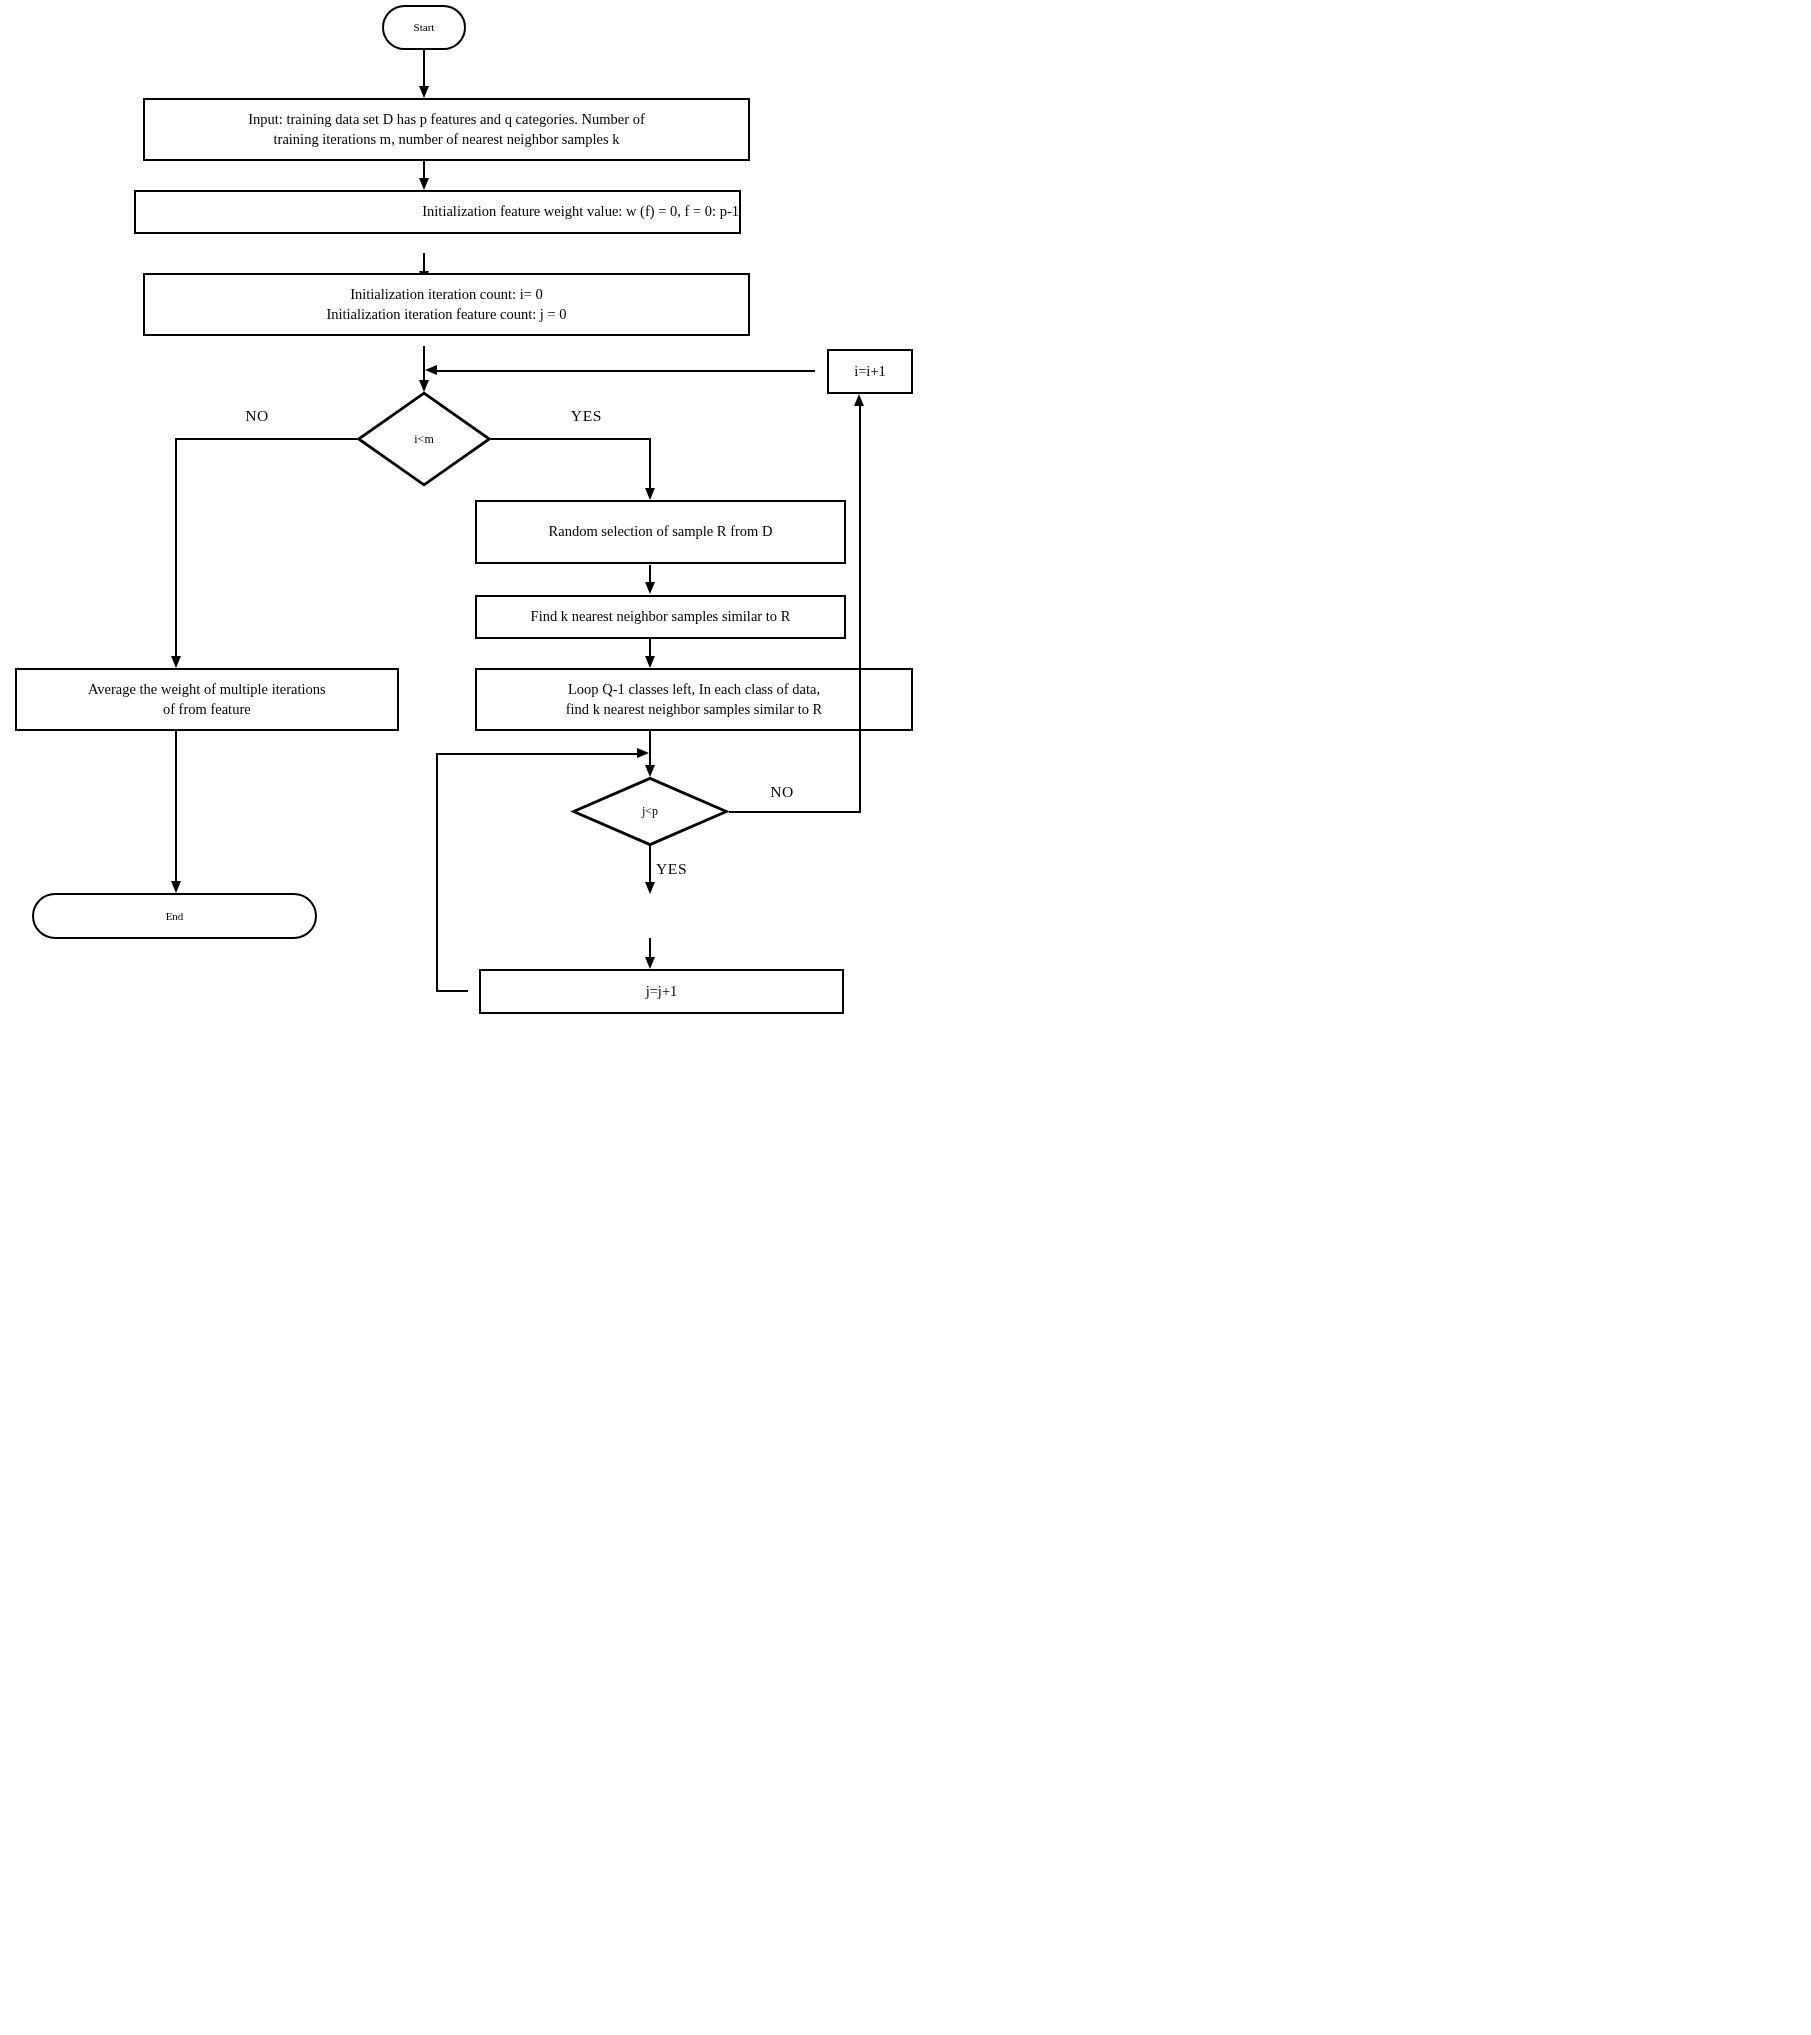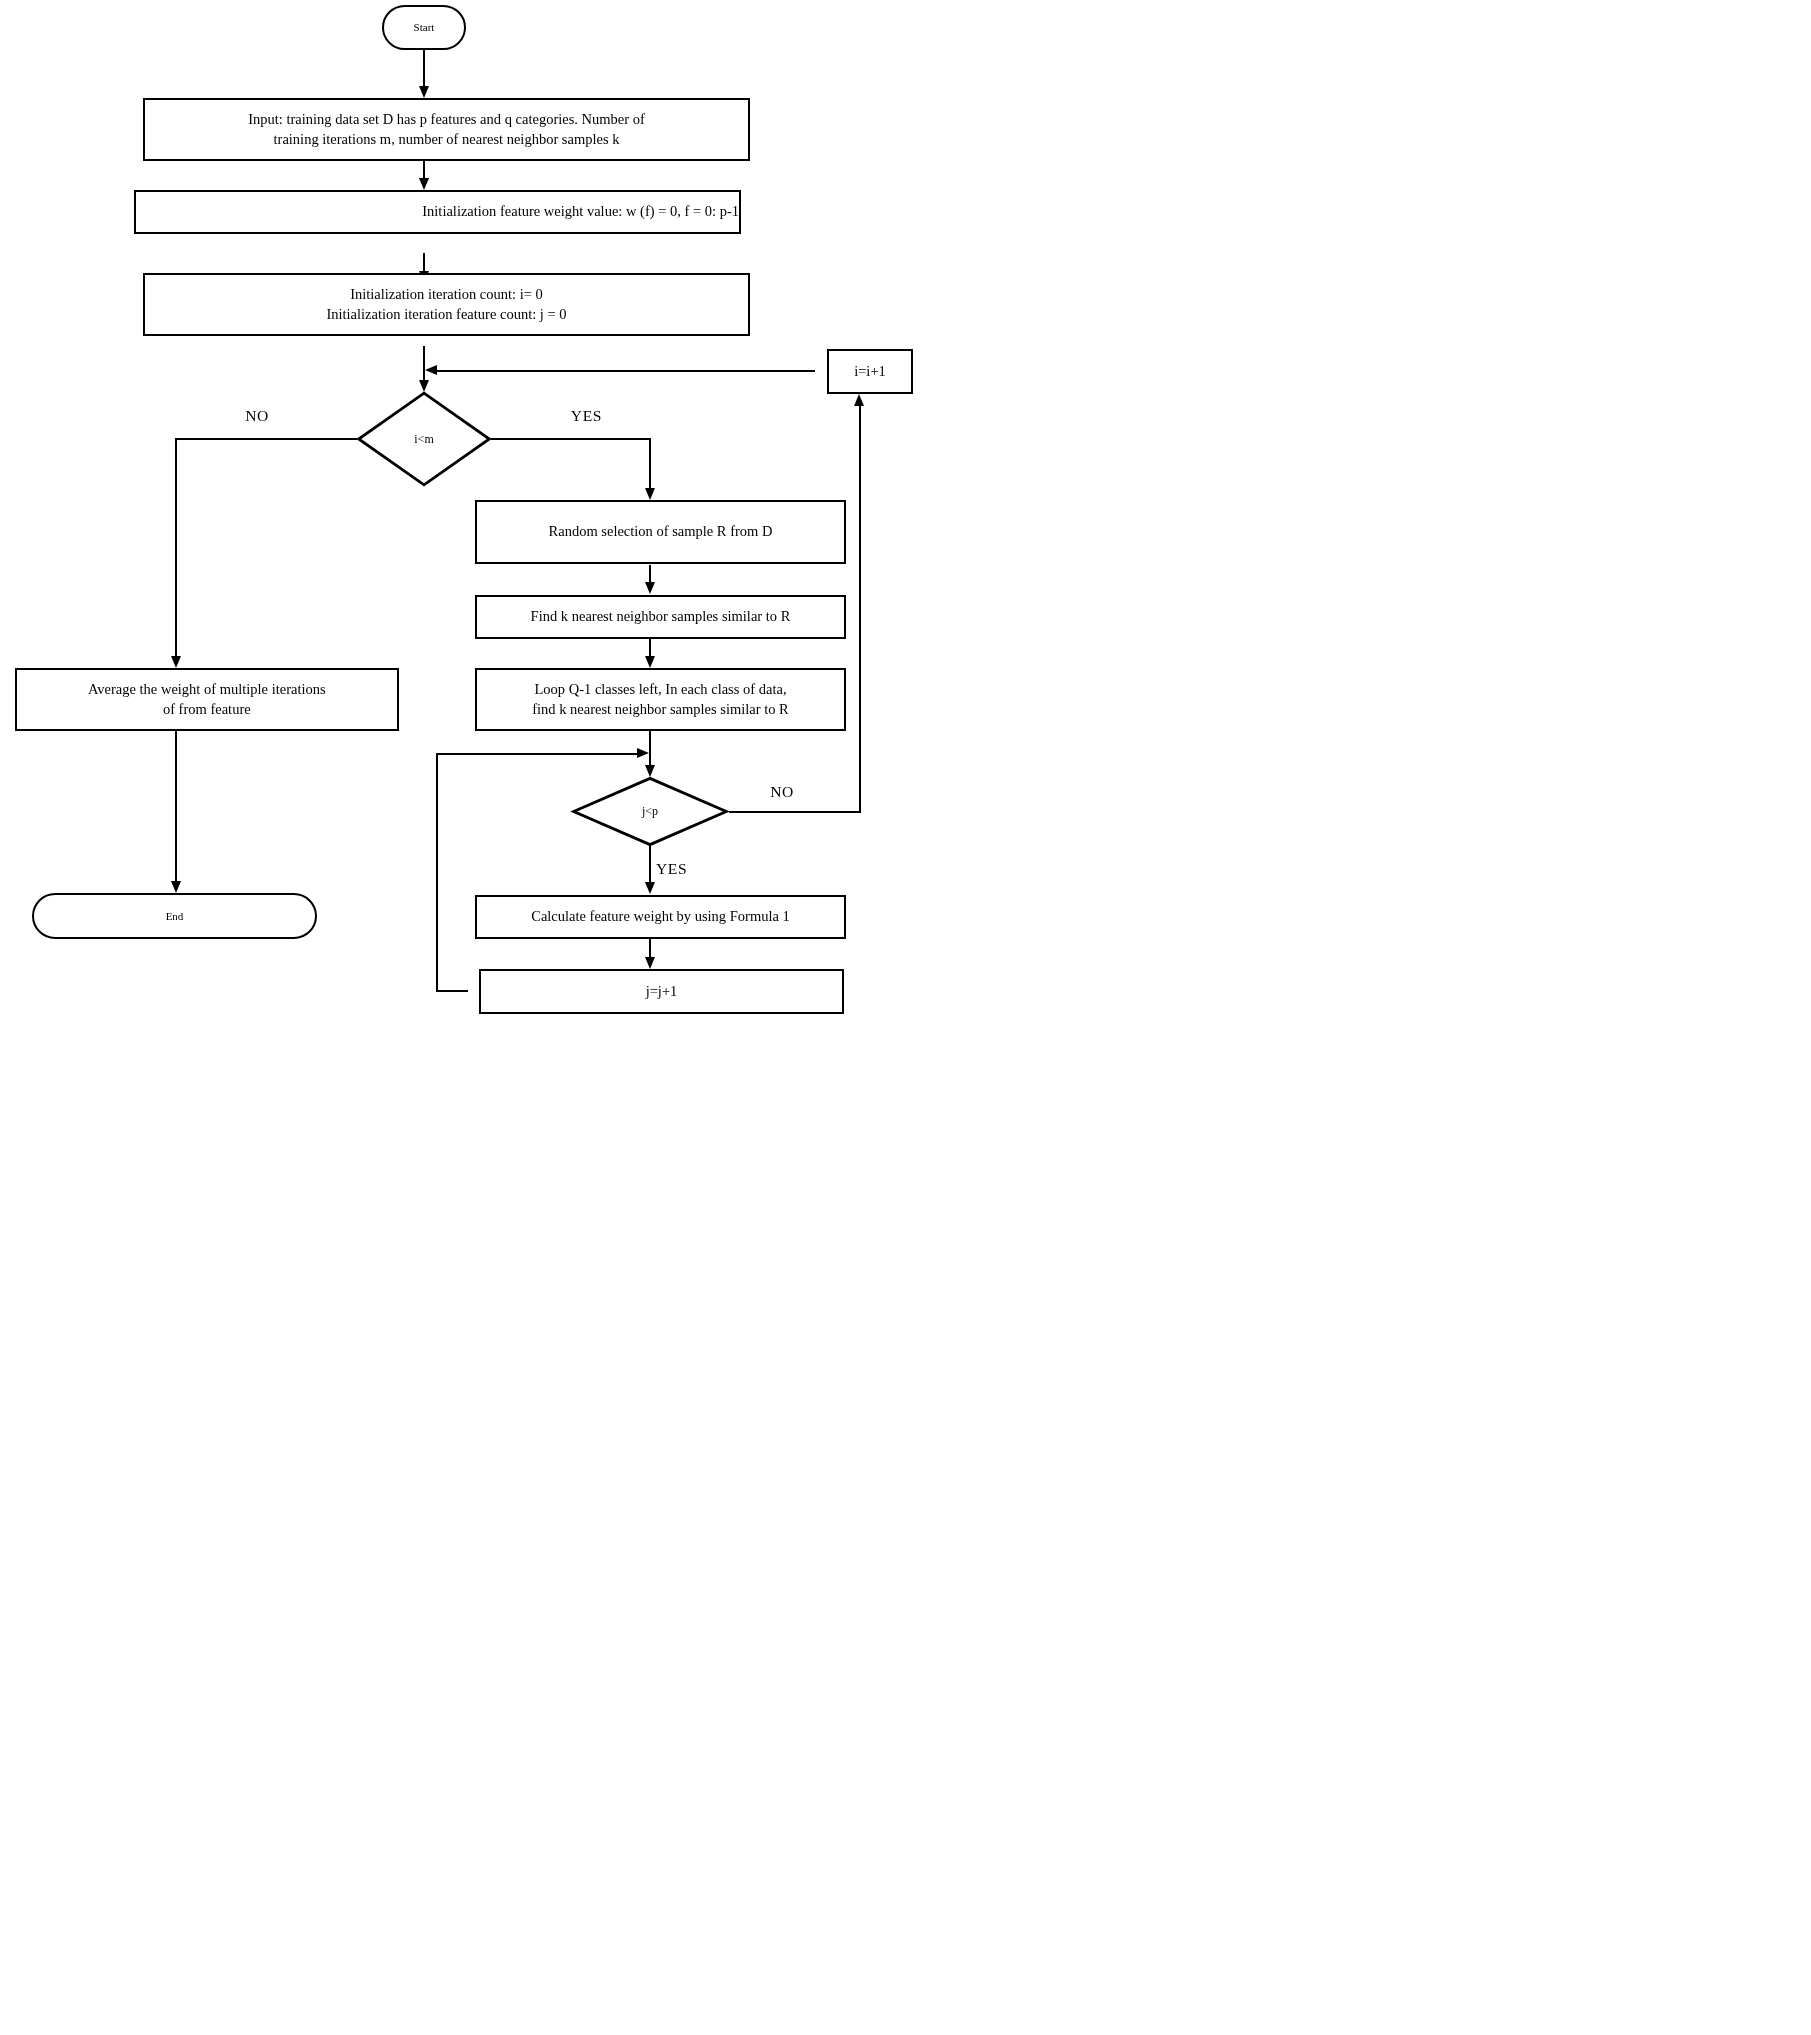--- a/index.html
+++ b/index.html
@@ -149,21 +149,21 @@
   <div class="vline" style="left:649px; top:565px; height:19px;"></div>
   <div class="arrow-down" style="left:645px; top:582px;"></div>
 
   <div class="box" style="left:463px; top:595px; width:371px; height:44px;">
     <span>Find k nearest neighbor samples similar to R</span>
   </div>
 
   <div class="vline" style="left:649px; top:638px; height:20px;"></div>
   <div class="arrow-down" style="left:645px; top:656px;"></div>
 
-  <div class="box" style="left:463px; top:668px; width:371px; height:63px;">
+  <div class="box" style="left:463px; top:668px; width:438px; height:63px;">
     <span>Loop Q-1 classes left, In each class of data,</span>
     <span>find k nearest neighbor samples similar to R</span>
   </div>
 
   <div class="vline" style="left:649px; top:731px; height:36px;"></div>
   <div class="arrow-down" style="left:645px; top:765px;"></div>
 
   <div class="hline" style="left:436px; top:753px; width:203px;"></div>
   <div class="arrow-right" style="left:637px; top:748px;"></div>
   <div class="vline" style="left:436px; top:753px; height:239px;"></div>
@@ -179,23 +179,20 @@
   <div class="edge-label" style="left:757px; top:783px; width:50px; text-align:center;">NO</div>
   <div class="edge-label" style="left:656px; top:860px; width:61px; text-align:left;">YES</div>
 
   <div class="hline" style="left:729px; top:811px; width:132px;"></div>
   <div class="vline" style="left:859px; top:404px; height:409px;"></div>
   <div class="arrow-up" style="left:854px; top:394px;"></div>
 
   <div class="vline" style="left:649px; top:846px; height:37px;"></div>
   <div class="arrow-down" style="left:645px; top:882px;"></div>
 
-  <div class="box" style="left:463px; top:895px; width:371px; height:44px;">
-    <span>Calculate feature weight by using Formula 1</span>
-  </div>
 
   <div class="vline" style="left:649px; top:938px; height:19.5px;"></div>
   <div class="arrow-down" style="left:645px; top:957px;"></div>
 
   <div class="box" style="left:467px; top:969px; width:365px; height:45px;">
     <span>j=j+1</span>
   </div>
 
   <div class="box" style="left:2.8px; top:668px; width:384px; height:63px;">
     <span>Average the weight of multiple iterations</span>

